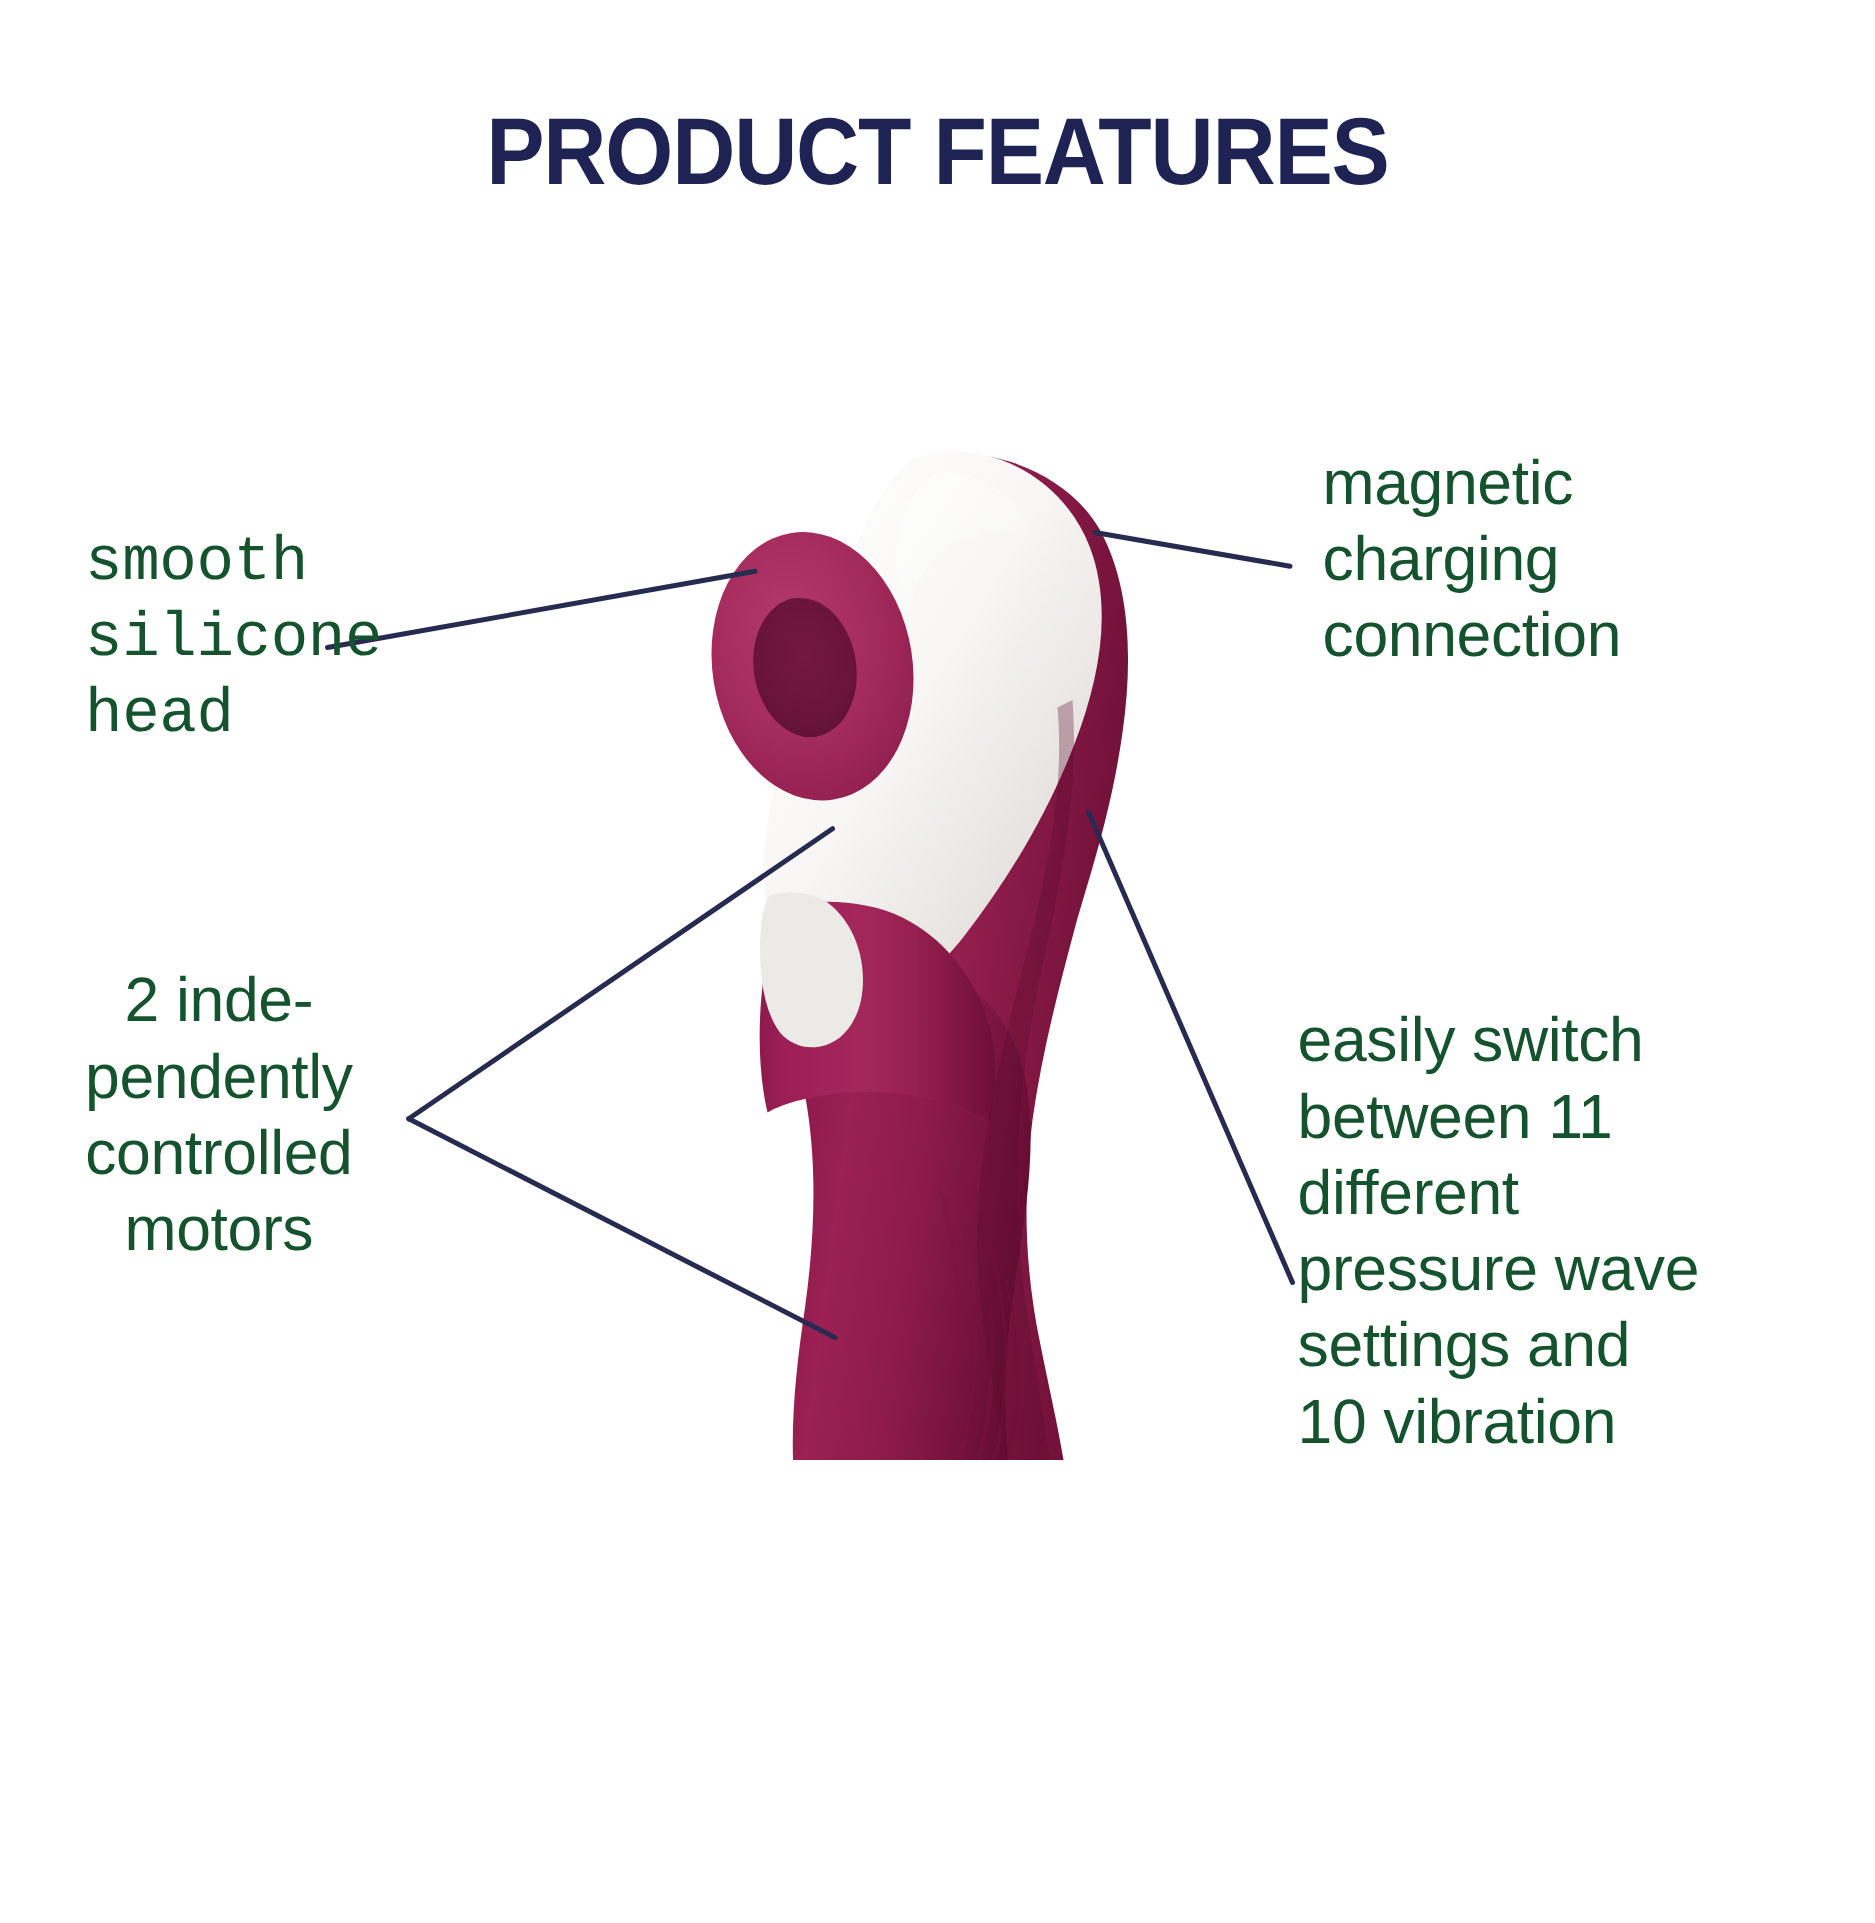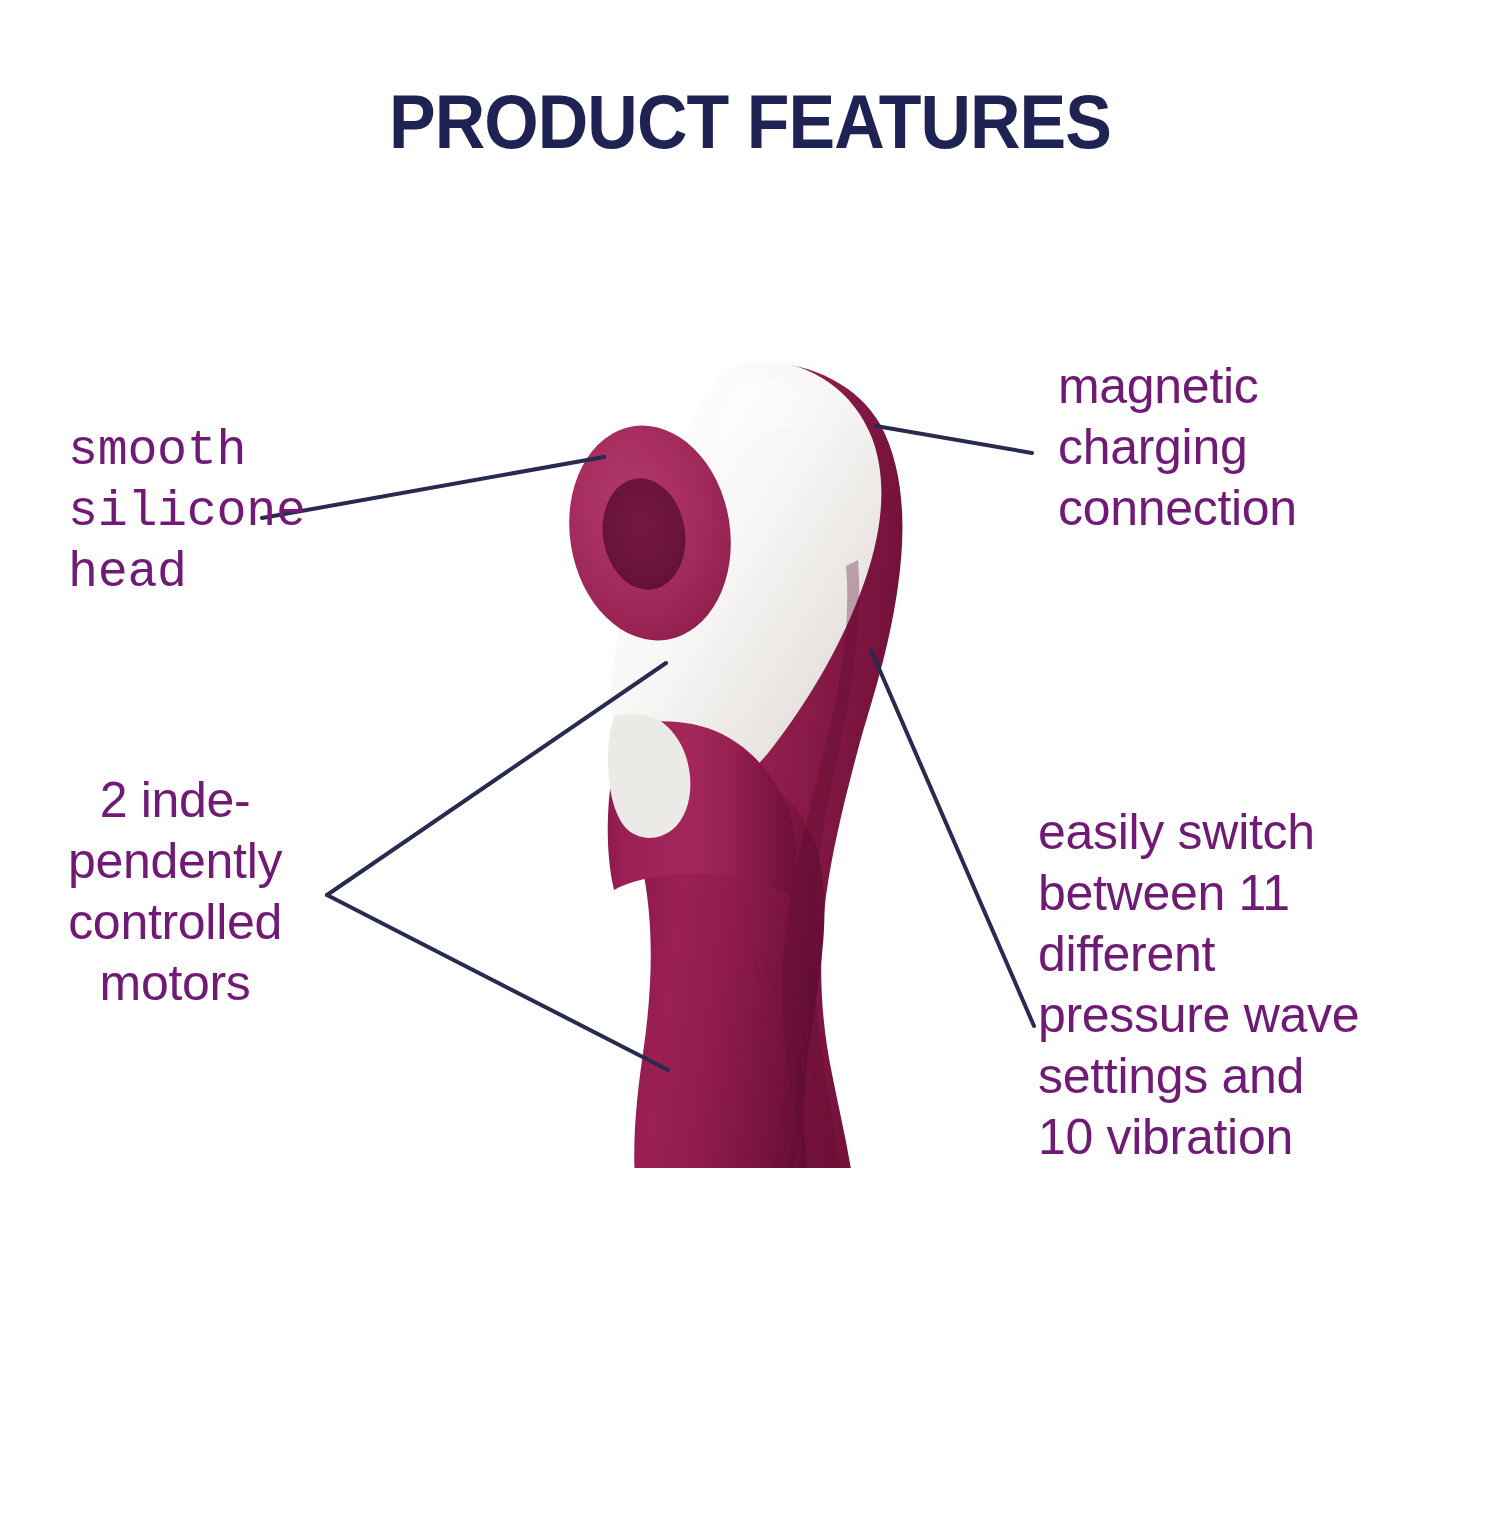--- a/index.html
+++ b/index.html
@@ -25,21 +25,21 @@
     font-weight: bold;
     font-size: 76px;
     letter-spacing: -1px;
     color: #1e2354;
     transform: scaleX(0.92);
     transform-origin: center top;
     white-space: nowrap;
   }
   .label {
     position: absolute;
-    color: #701a75;
+    color: #14532d;
     font-family: "Liberation Sans", sans-serif;
     font-weight: normal;
     font-size: 50px;
     line-height: 1.22;
     letter-spacing: -0.3px;
     white-space: pre-line;
   }
   #lbl-smooth       { left: 68px;  top: 420px; font-family: Liberation Mono, monospace; }
   #lbl-motors       { left: 68px;  top: 770px; text-align: center; }
   #lbl-ergo         { left: 68px;  top: 1118px; }

